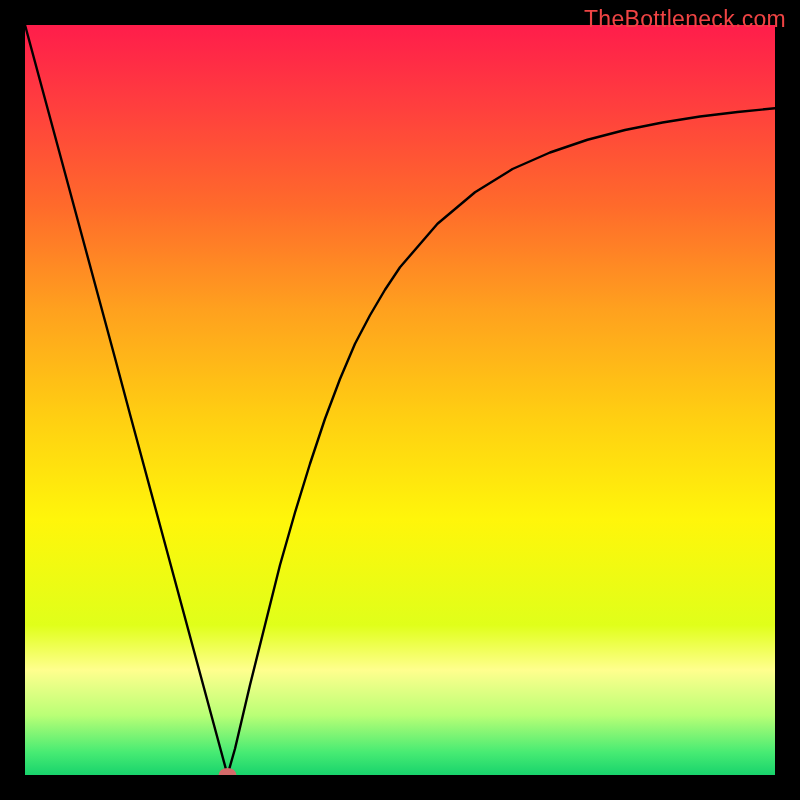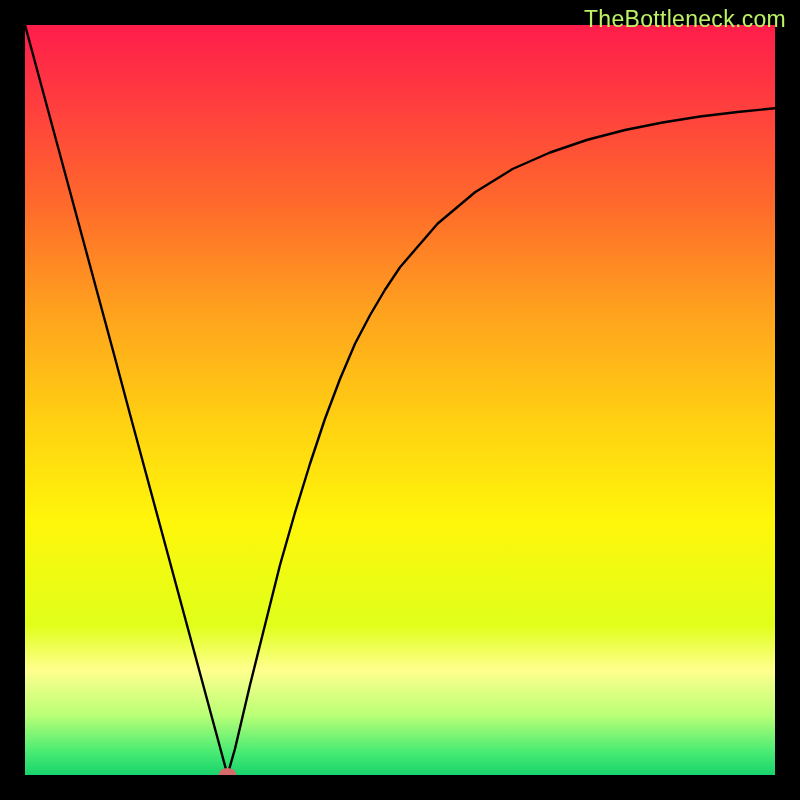--- a/index.html
+++ b/index.html
@@ -13,21 +13,21 @@
   .frame {
     position: relative;
     width: 800px;
     height: 800px;
     background: #000;
   }
   .watermark {
     position: absolute;
     top: 6px;
     right: 14px;
-    color: #bef264;
+    color: #ef4444;
     font-size: 23px;
     font-weight: 500;
     letter-spacing: 0.3px;
     z-index: 10;
   }
   .plot-wrap {
     position: absolute;
     left: 25px;
     top: 25px;
     width: 750px;

